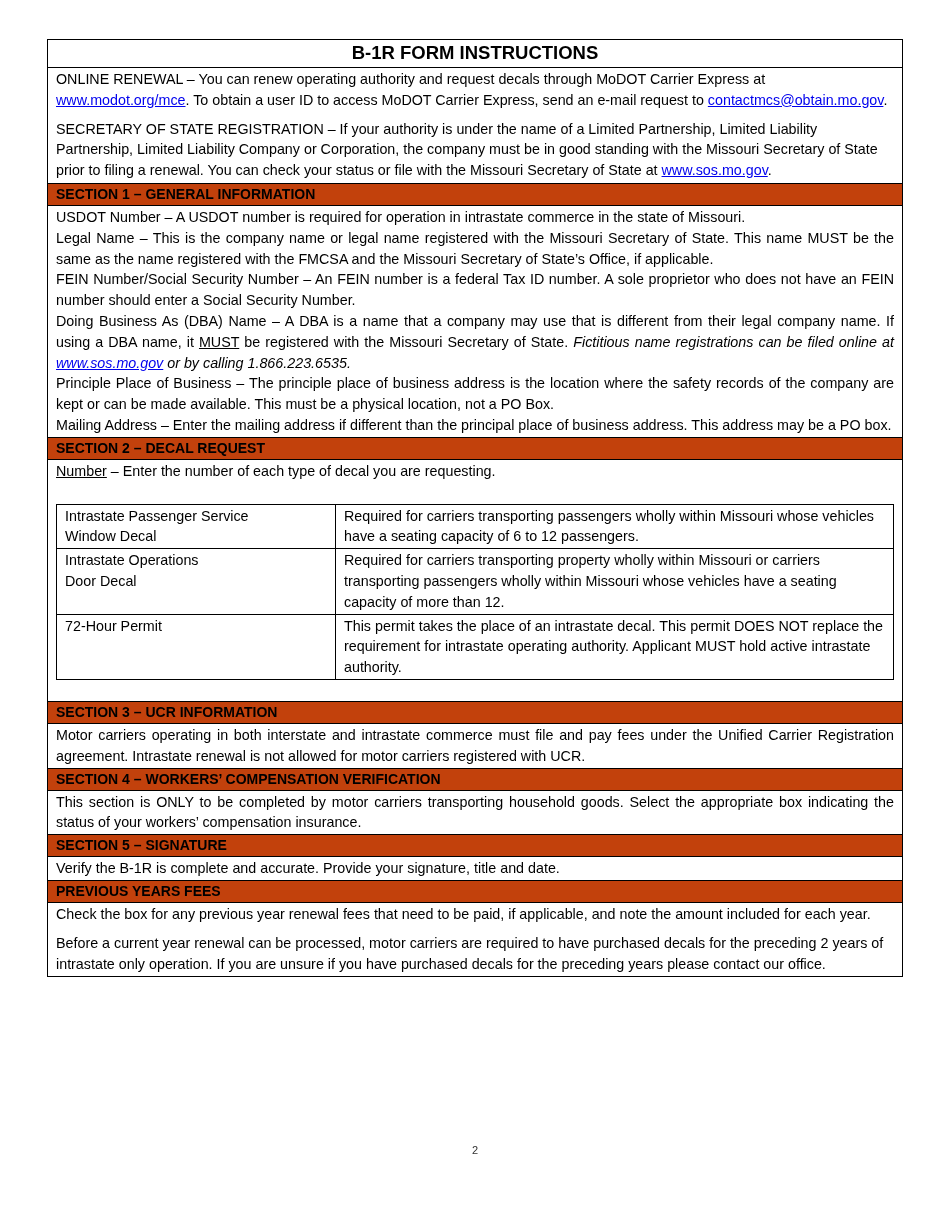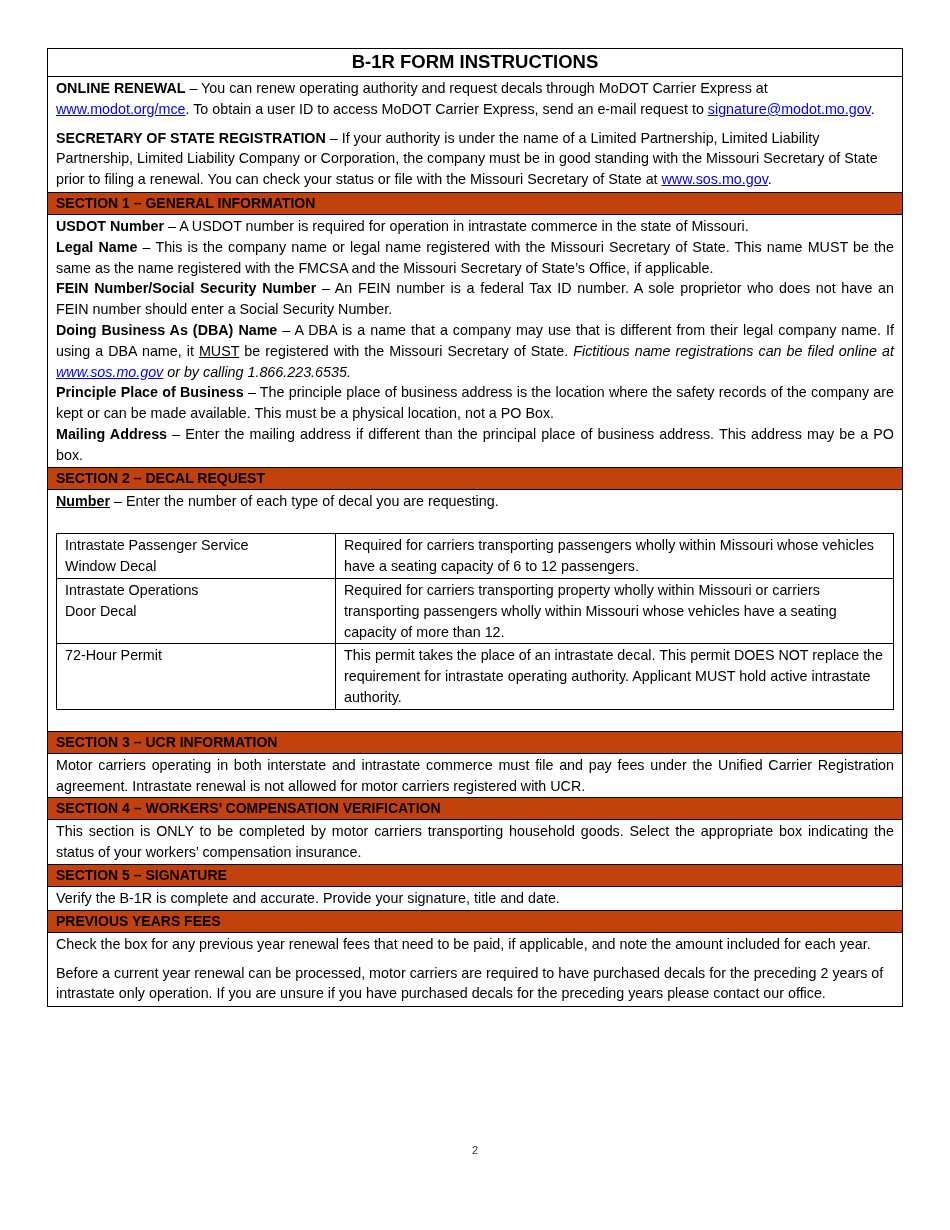--- a/index.html
+++ b/index.html
@@ -1,41 +1,41 @@
 <!DOCTYPE html>
 <html><head>
 <meta charset="utf-8">
 <style>
   html, body { margin:0; padding:0; background:#ffffff; }
   body { width:950px; height:1230px; position:relative; font-family:"Liberation Sans", sans-serif; color:#000; }
-  .form { position:absolute; left:47px; top:48px; width:856px; border:1px solid #000; box-sizing:border-box; font-size:14.3px; line-height:20.8px; }
+  .form { position:absolute; left:47px; top:39px; width:856px; border:1px solid #000; box-sizing:border-box; font-size:14.3px; line-height:20.8px; }
   .title { text-align:center; font-weight:bold; font-size:18.5px; line-height:26px; border-bottom:1px solid #000; height:27px; }
   .cell { padding:1px 8px 1px 8px; border-bottom:1px solid #000; }
   .cell:last-child { border-bottom:none; }
   .sec { background:#c2410c; font-weight:bold; padding:0 8px; height:21px; line-height:21px; border-bottom:1px solid #000; font-size:14px; }
   .justify { text-align:justify; }
   .gap { margin-top:8px; }
   a.link { color:#0000ee; text-decoration:underline; }
-  b { font-weight:bold; }
+  b { font-weight:normal; }
   .u { text-decoration:underline; }
   i { font-style:italic; }
   table.decals { border-collapse:collapse; width:838px; margin:22px 0 20px 0; }
   table.decals td { border:1px solid #000; vertical-align:top; padding:1px 8px; font-size:14.3px; line-height:20.8px; }
   table.decals td.c1 { width:262px; }
   .pagenum { position:absolute; left:0; width:950px; top:1144px; text-align:center; font-size:11px; color:#333; }
 </style>
 </head>
 <body>
 
 <div class="form">
   <div class="title">B-1R FORM INSTRUCTIONS</div>
 
   <div class="cell" style="padding-bottom:2px;">
     <div>
-      <b>ONLINE RENEWAL</b><span> – You can renew operating authority and request decals through MoDOT Carrier Express at </span><a class="link">www.modot.org/mce</a><span>. To obtain a user ID to access MoDOT Carrier Express, send an e-mail request to </span><a class="link">signature@modot.mo.gov</a><span>.</span>
+      <b>ONLINE RENEWAL</b><span> – You can renew operating authority and request decals through MoDOT Carrier Express at </span><a class="link">www.modot.org/mce</a><span>. To obtain a user ID to access MoDOT Carrier Express, send an e-mail request to </span><a class="link">contactmcs@obtain.mo.gov</a><span>.</span>
     </div>
     <div class="gap">
       <b>SECRETARY OF STATE REGISTRATION</b><span> – If your authority is under the name of a Limited Partnership, Limited Liability Partnership, Limited Liability Company or Corporation, the company must be in good standing with the Missouri Secretary of State prior to filing a renewal. You can check your status or file with the Missouri Secretary of State at </span><a class="link">www.sos.mo.gov</a><span>.</span>
     </div>
   </div>
 
   <div class="sec">SECTION 1 – GENERAL INFORMATION</div>
   <div class="cell justify">
     <div><b>USDOT Number</b><span> – A USDOT number is required for operation in intrastate commerce in the state of Missouri.</span></div>
     <div><b>Legal Name</b><span> – This is the company name or legal name registered with the Missouri Secretary of State. This name MUST be the same as the name registered with the FMCSA and the Missouri Secretary of State’s Office, if applicable.</span></div>

